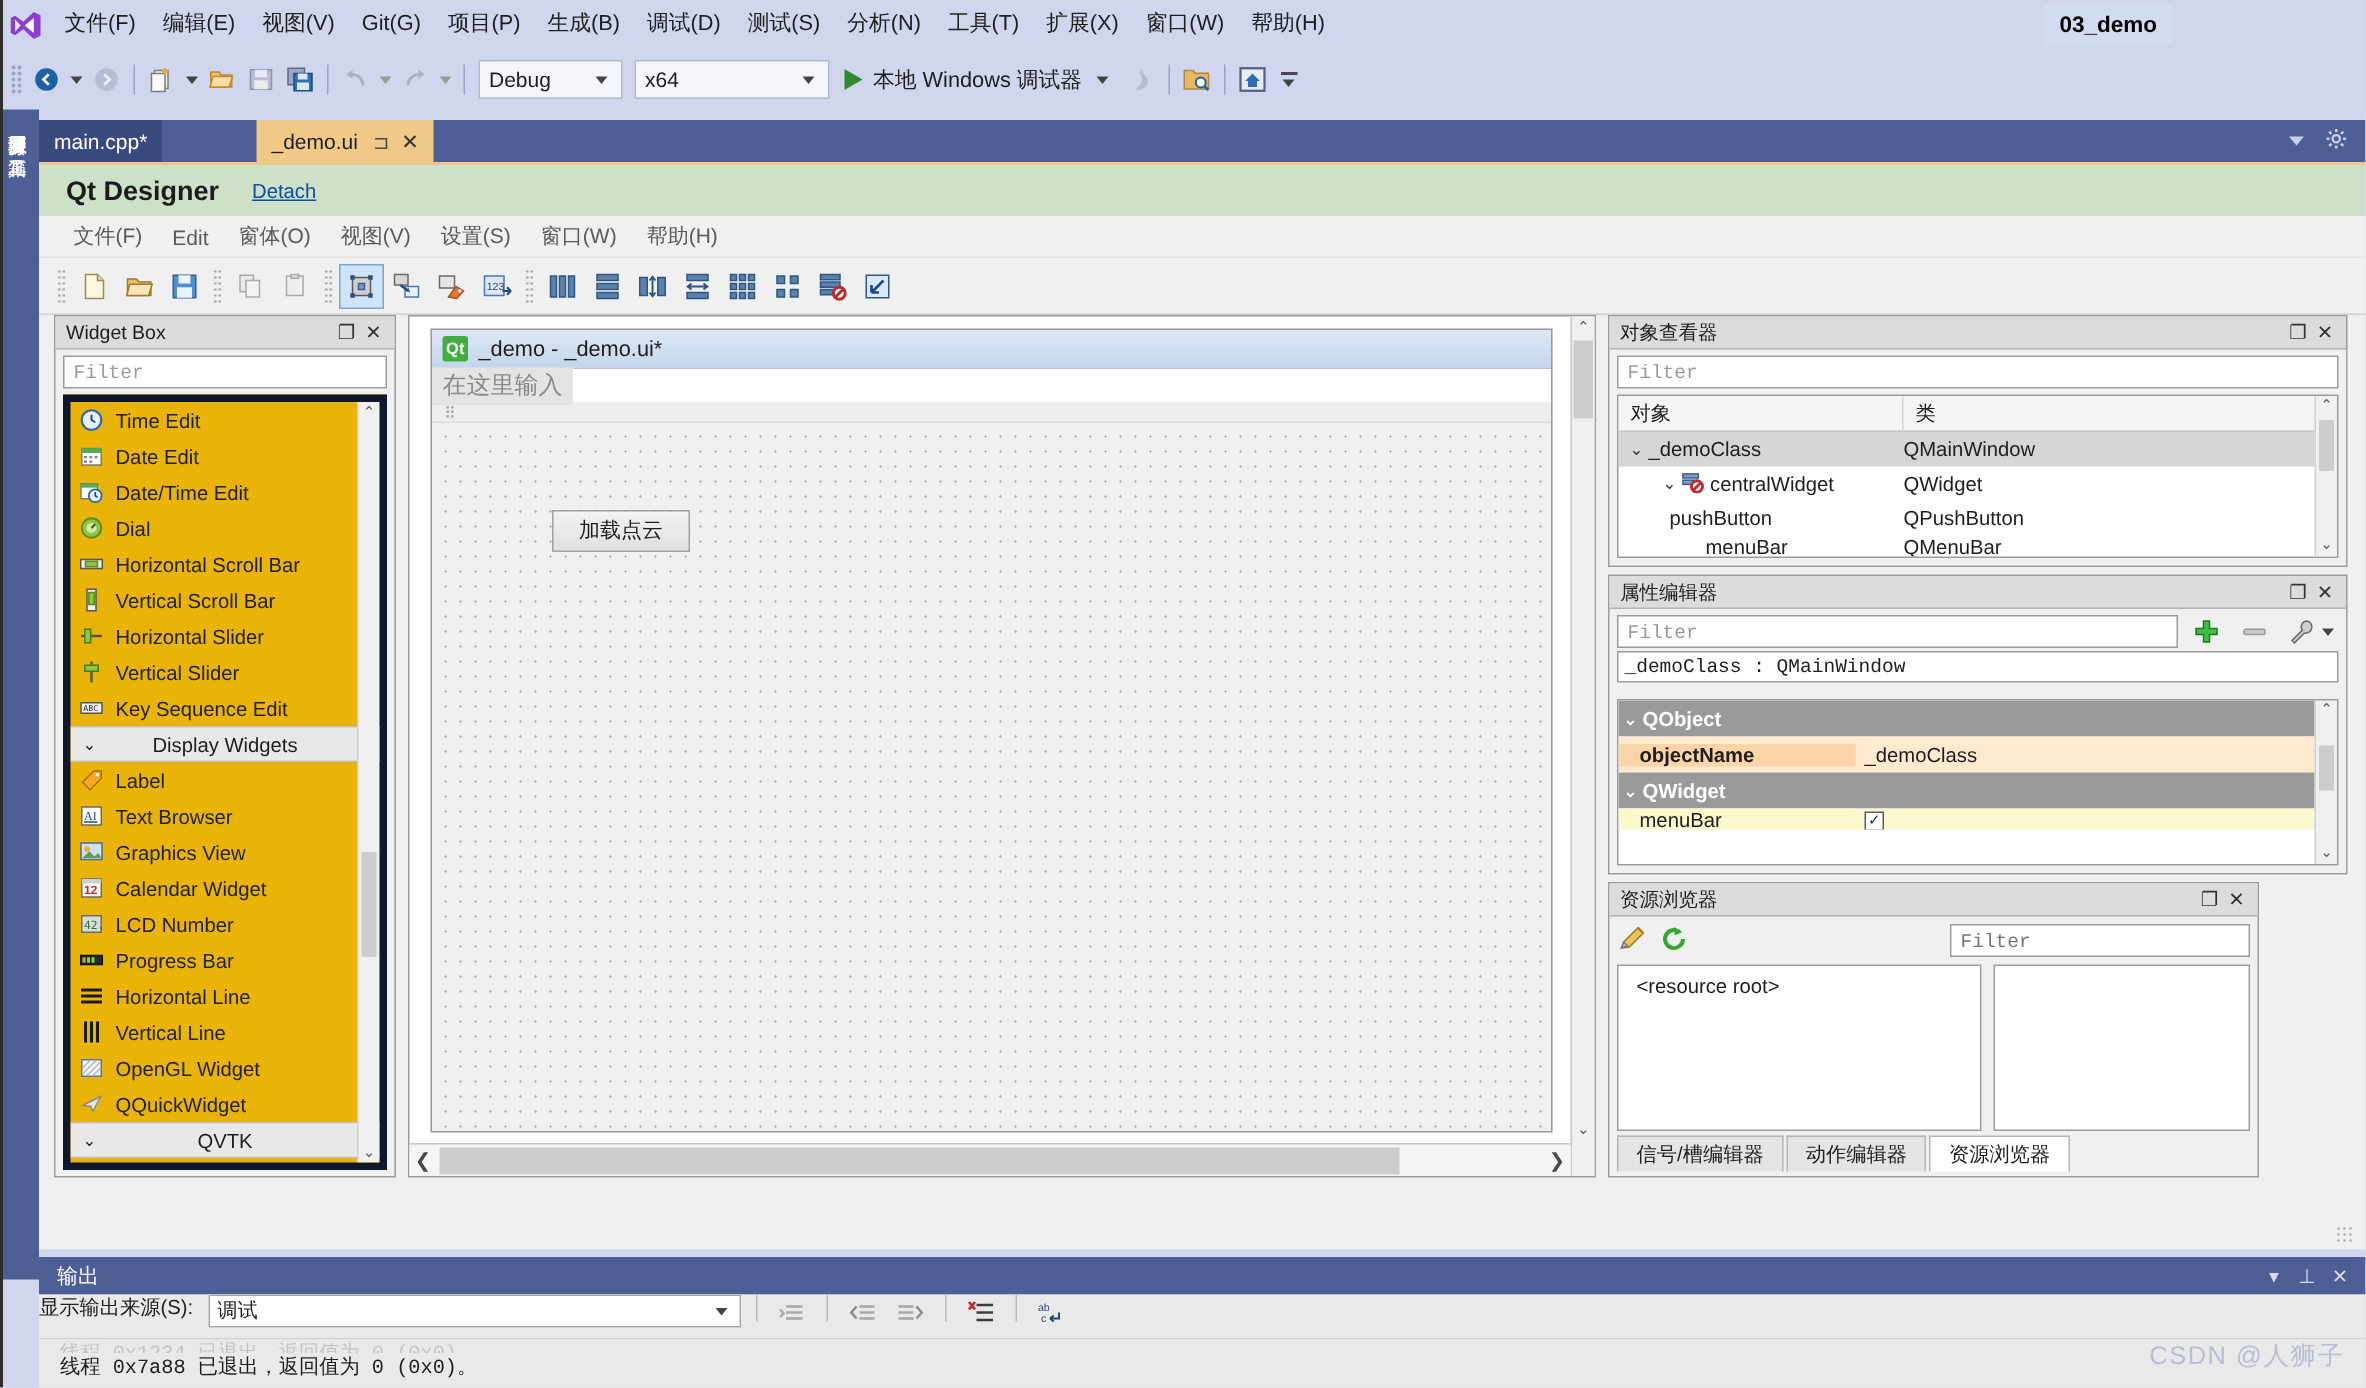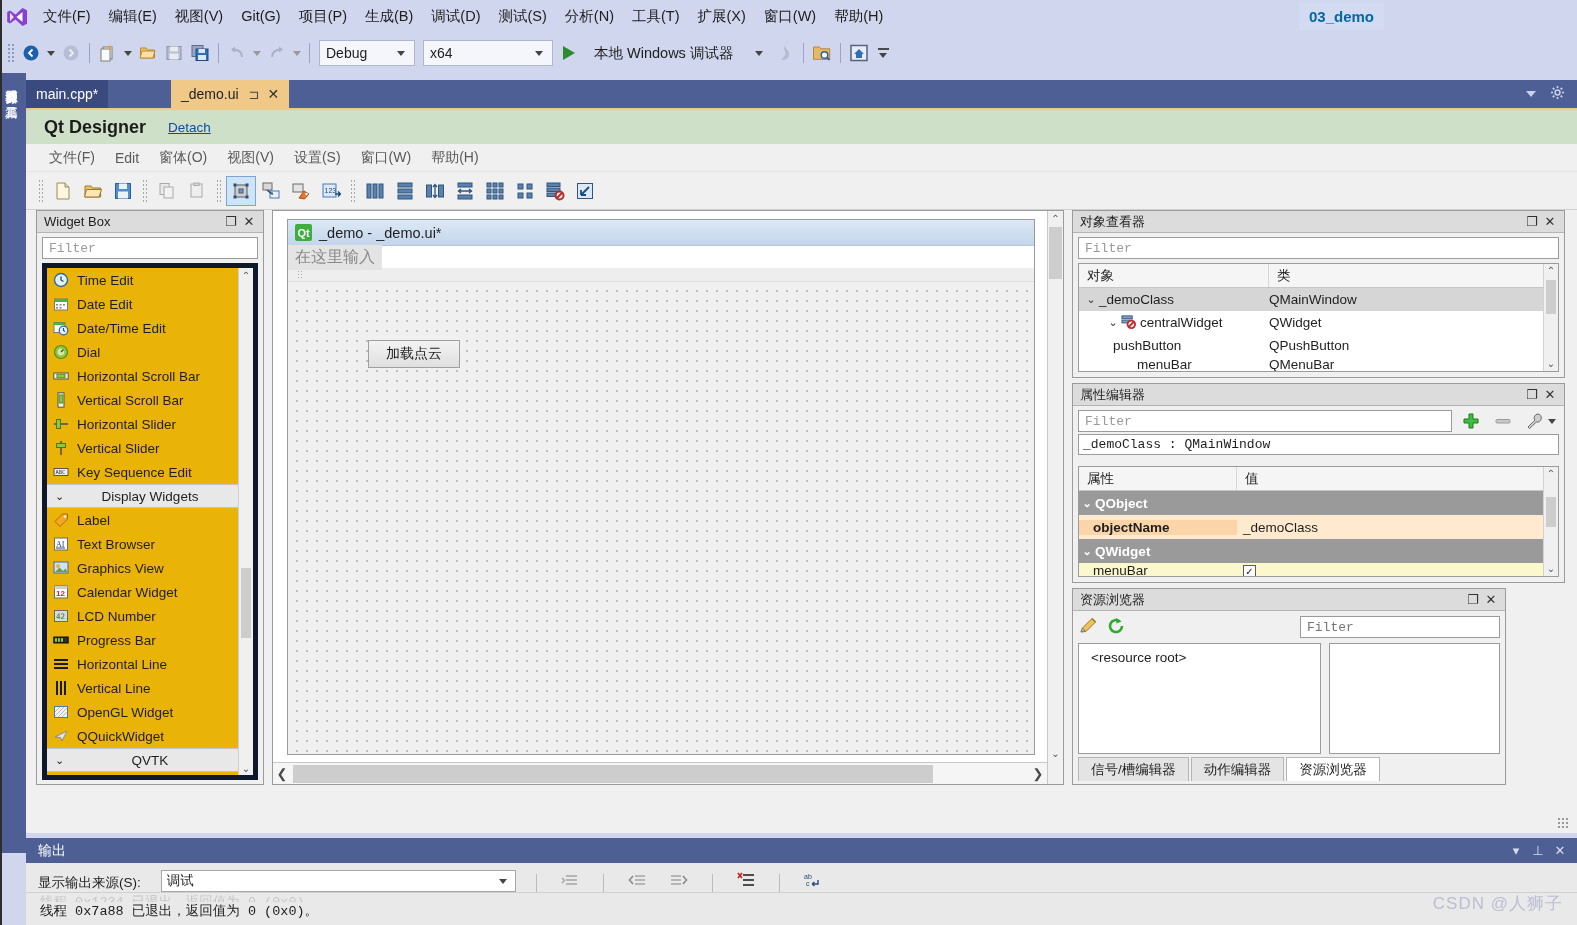--- a/index.html
+++ b/index.html
@@ -35,22 +35,22 @@
     display: flex; align-items: center; padding: 0 6px;
   }
   .vs-search-wrap input {
     border: 0; outline: 0; flex: 1; font-size: 14px;
     font-family: "Liberation Sans", sans-serif; color: #333;
     background: transparent;
   }
   .vs-search-wrap input::placeholder { color: #6d6d6d; }
   .search-glyph { width: 18px; height: 18px; }
   .vs-project-chip {
-    position: absolute; left: 1299px; top: 3px; height: 27px;
-    background: #d3dbf2; color: #0369a1; font-weight: bold; font-size: 15px;
+    position: absolute; left: 1363px; top: 3px; height: 27px;
+    background: #d3dbf2; color: #000000; font-weight: bold; font-size: 15px;
     display: flex; align-items: center; padding: 0 10px;
   }
 
   
   .vs-toolbar {
     position: absolute; left: 0; top: 33px; width: 1577px; height: 40px;
     background: #cfd6ed; display: flex; align-items: center; padding-left: 4px;
   }
   .grip { width: 8px; height: 20px; margin: 0 3px;
     background-image: radial-gradient(circle, #8e99c0 1px, transparent 1.2px);
@@ -59,21 +59,21 @@
   .tb-sep { width: 1px; height: 20px; background: #9aa4c8; margin: 0 5px; }
   .caret { width: 0; height: 0; border-left: 4px solid transparent;
     border-right: 4px solid transparent; border-top: 5px solid #444; margin: 0 3px; }
   .caret.dim { border-top-color: #9a9a9a; }
   .vs-combo {
     height: 26px; background: #f4f6fc; border: 1px solid #aeb6d2;
     display: flex; align-items: center; padding: 0 6px; font-size: 14px;
     margin: 0 4px; justify-content: space-between;
   }
   .vs-combo .txt { padding-right: 14px; }
-  .run-btn { display: flex; align-items: center; gap: 19px; padding: 0 6px; height: 28px; font-size: 14.5px; }
+  .run-btn { display: flex; align-items: center; gap: 7px; padding: 0 6px; height: 28px; font-size: 14.5px; }
   .play-tri { width: 0; height: 0; border-top: 7px solid transparent;
     border-bottom: 7px solid transparent; border-left: 12px solid #2e8b2e; }
 
   
   .left-dock {
     position: absolute; left: 0; top: 73px; width: 26px; height: 780px;
     background: #4e5f96;
   }
   .vtab {
     writing-mode: vertical-rl; text-orientation: upright;
@@ -295,22 +295,22 @@
     position: absolute; left: 26px; top: 838px; width: 1551px; height: 87px;
     background: #e9e9e9;
   }
   .output-title {
     height: 25px; background: #4e5f96; color: #ffffff; display: flex;
     align-items: center; padding: 0 6px 0 12px; font-size: 14px;
   }
   .output-title .ot { flex: 1; }
   .output-title .obtn { width: 22px; text-align: center; font-size: 13px; color: #d7ddf0; }
   .output-toolbar {
-    height: 30px; background: #e9e9e9; display: flex; align-items: flex-end;
-    padding-left: 12px; gap: 16px; border-bottom: 1px solid #d0d0d0;
+    height: 30px; background: #e9e9e9; display: flex; align-items: flex-start;
+    gap: 6px; border-bottom: 1px solid #d0d0d0;
   }
   .output-toolbar .lbl { font-size: 13.5px; }
   .out-combo {
     width: 355px; height: 22px; background: #ffffff; border: 1px solid #a8a8a8;
     display: flex; align-items: center; justify-content: space-between; padding: 0 5px;
     font-size: 13.5px; margin-left: 4px;
   }
   .out-sep { width: 1px; height: 18px; background: #bcbcbc; margin: 0 4px; }
   .out-ico { width: 26px; height: 24px; display: flex; align-items: center; justify-content: center; }
   .output-text {
@@ -1039,24 +1039,20 @@
           </div>
           <div class="pe-ico">
             <svg width="20" height="20" viewBox="0 0 20 20">
               <path d="M13 3 a4 4 0 0 0 -3.2 6.2 L3 16 l1.6 1.6 L11.3 11 A4 4 0 1 0 13 3 Z" fill="#cfcfcf" stroke="#6a6a6a"></path>
             </svg>
           </div>
           <span class="caret" style="margin-left:-6px"></span>
         </div>
         <div class="pe-classline">_demoClass : QMainWindow</div>
         <div class="pe-tbl">
-          <div class="tbl-head">
-            <div class="th c1" style="width:158px">属性</div>
-            <div class="th c2">值</div>
-          </div>
           <div class="pe-row pe-group">
             <div class="pc1">
               <span class="chev-r" style="color:#fff">⌄</span>
               <span>QObject</span>
             </div>
             <div class="pc2"></div>
           </div>
           <div class="pe-row pe-prop-objname">
             <div class="pc1">objectName</div>
             <div class="pc2">_demoClass</div>

